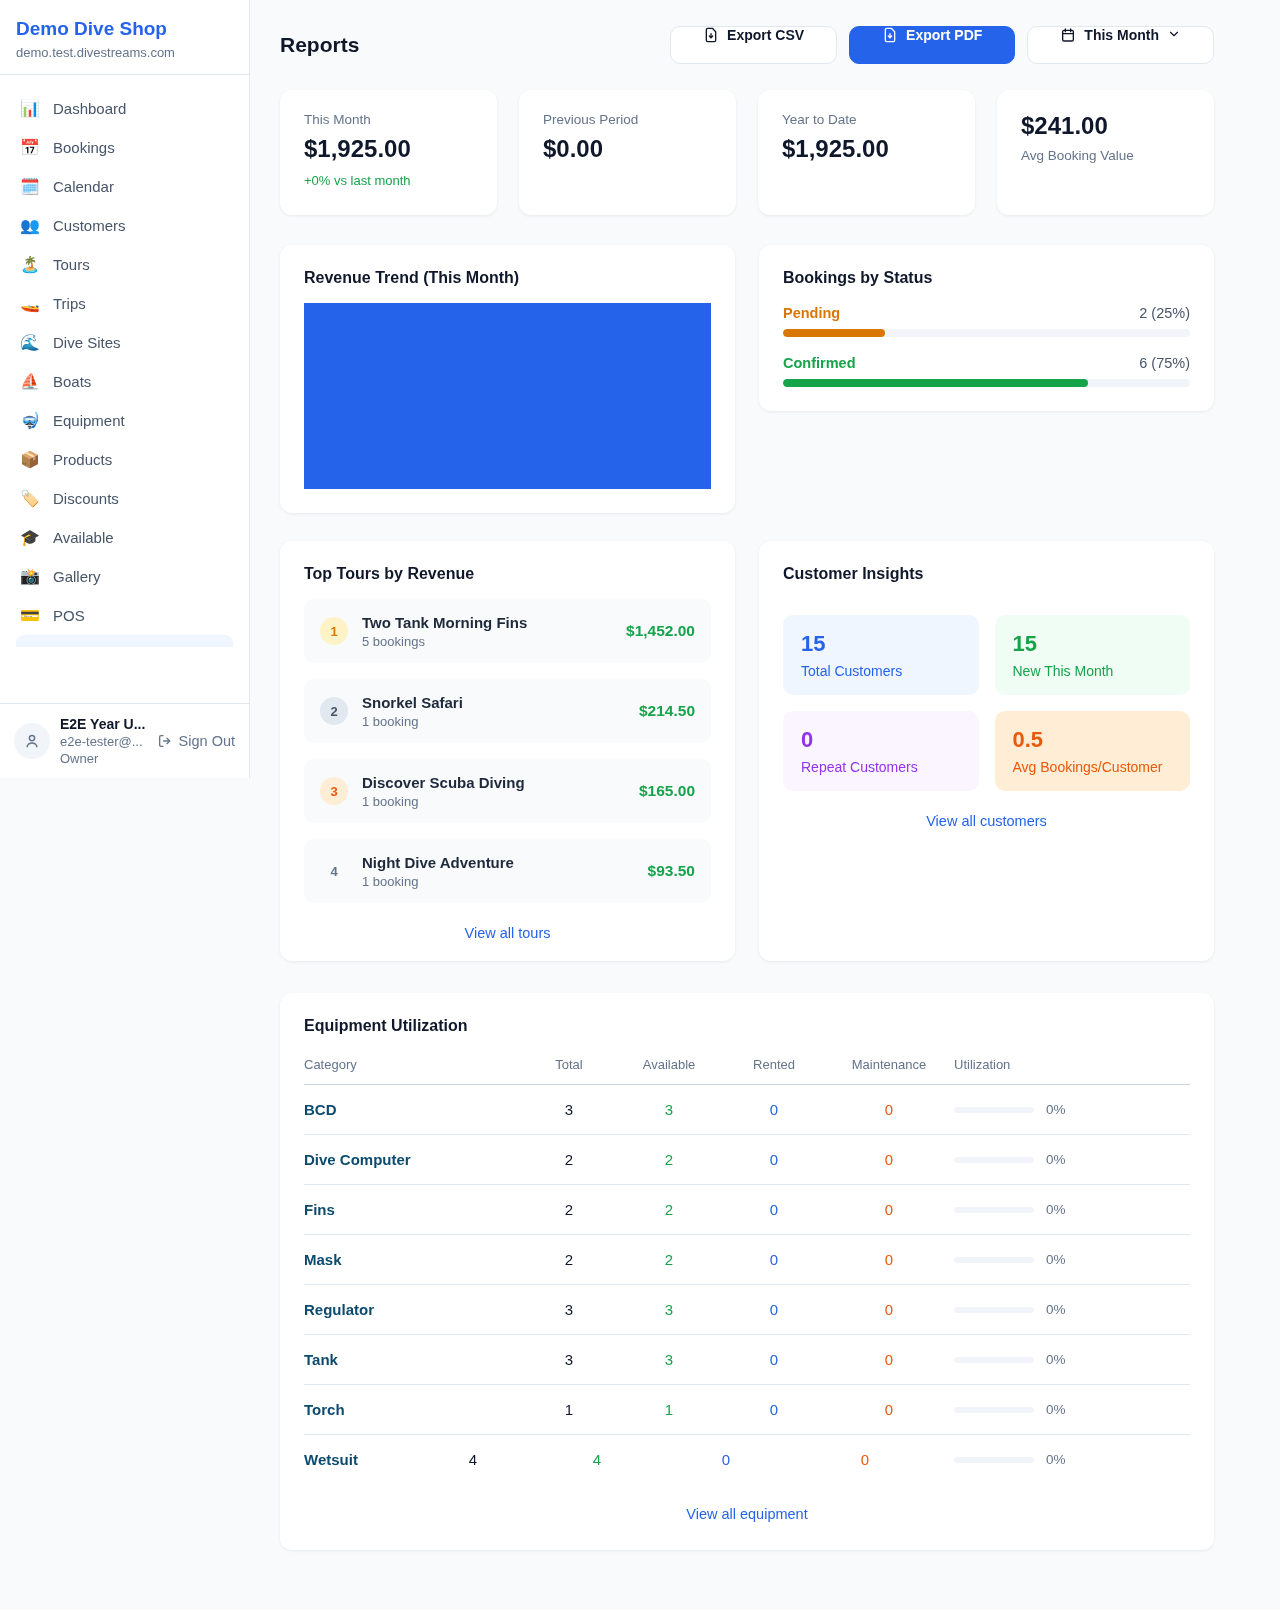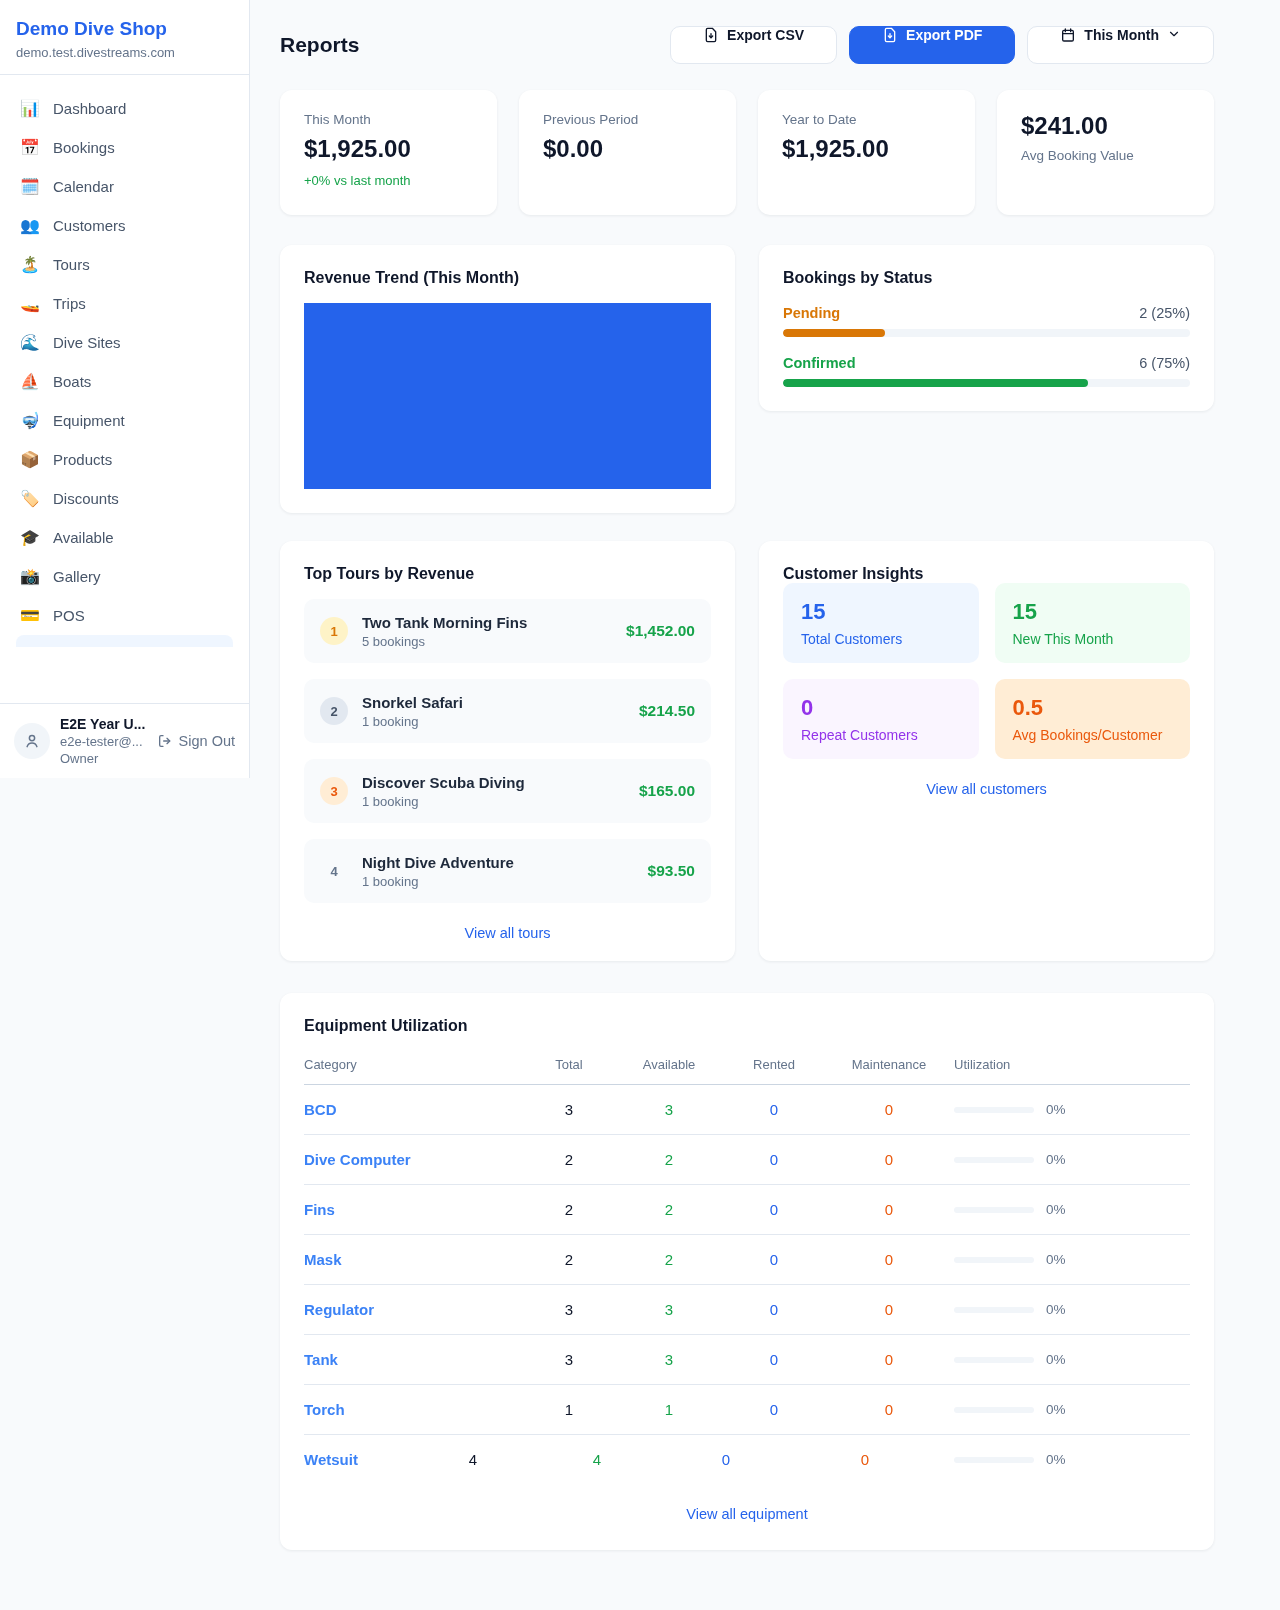--- a/index.html
+++ b/index.html
@@ -90,39 +90,39 @@
   }
   .rank-1 { background:#fef3c7; color:#d97706; }
   .rank-2 { background:#e2e8f0; color:#475569; }
   .rank-3 { background:#ffedd5; color:#ea580c; }
   .rank-4 { background:transparent; color:#64748b; }
   .tour-info { flex:1; min-width:0; }
   .tour-name { font-size:15px; font-weight:600; color:#1e293b; }
   .tour-bookings { font-size:13px; color:#64748b; margin-top:3px; }
   .tour-amount { font-size:15.5px; font-weight:700; color:#16a34a; flex:none; }
   .view-all { display:block; text-align:center; color:#2563eb; font-size:14.5px; margin-top:22px; text-decoration:none; cursor:pointer; }
-  .tiles { display:grid; grid-template-columns:1fr 1fr; gap:16px; margin-top:0; }
+  .tiles { display:grid; grid-template-columns:1fr 1fr; gap:16px; margin-top:32px; }
   .tile { border-radius:10px; padding:16px 18px; }
   .tile-value { font-size:22px; font-weight:700; }
   .tile-label { font-size:14px; margin-top:6px; }
   .tile-blue   { background:#eff6ff; } .tile-blue   .tile-value, .tile-blue   .tile-label { color:#2563eb; }
   .tile-green  { background:#f0fdf4; } .tile-green  .tile-value, .tile-green  .tile-label { color:#16a34a; }
   .tile-purple { background:#faf5ff; } .tile-purple .tile-value, .tile-purple .tile-label { color:#9333ea; }
   .tile-orange { background:#ffedd5; } .tile-orange .tile-value, .tile-orange .tile-label { color:#ea580c; }
   
   .equip-card { padding:24px 24px 28px; }
   .etable { margin-top:14px; }
   .erow {
     display:grid; grid-template-columns:1fr 90px 110px 100px 130px 236px;
     align-items:center;
   }
   .erow.head { padding:8px 0 12px; border-bottom:1px solid #cbd5e1; font-size:13px; color:#64748b; }
   .erow.data { padding:16px 0; border-bottom:1px solid #e2e8f0; font-size:15px; }
   .erow.data:last-of-type { border-bottom:none;gap:24px; }
-  .c-cat { font-weight:600; color:#3b82f6; }
+  .c-cat { font-weight:600; color:#0c4a6e; }
   .c-center { text-align:center; }
   .c-av { color:#16a34a; } .c-rent { color:#2563eb; } .c-maint { color:#ea580c; }
   .c-util { display:flex; align-items:center; gap:12px; }
   .mini-track { width:80px; height:6px; border-radius:3px; background:#f1f5f9; overflow:hidden; }
   .mini-fill { height:100%; background:#2563eb; border-radius:3px; }
   .c-util-text { font-size:13.5px; color:#64748b; }
 </style>
 </head>
 <body>
 

